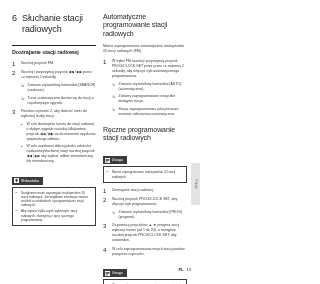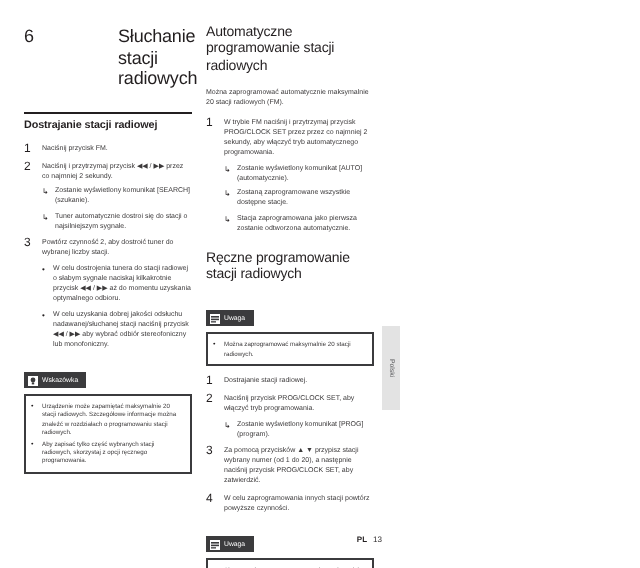--- a/index.html
+++ b/index.html
@@ -44,21 +44,20 @@
     line-height: 10.5px;
     font-weight: 400;
     color: #231f20;
   }
   .chapter-title {
     font-size: 9px;
     line-height: 10.5px;
     font-weight: 400;
     letter-spacing: -0.1px;
     color: #231f20;
-    margin-left: 37px;
   }
 
   
   .sec-head {
     font-size: 5.4px;
     line-height: 7px;
     font-weight: 700;
     letter-spacing: -0.05px;
     color: #231f20;
     border-top: 0.6px solid #231f20;

